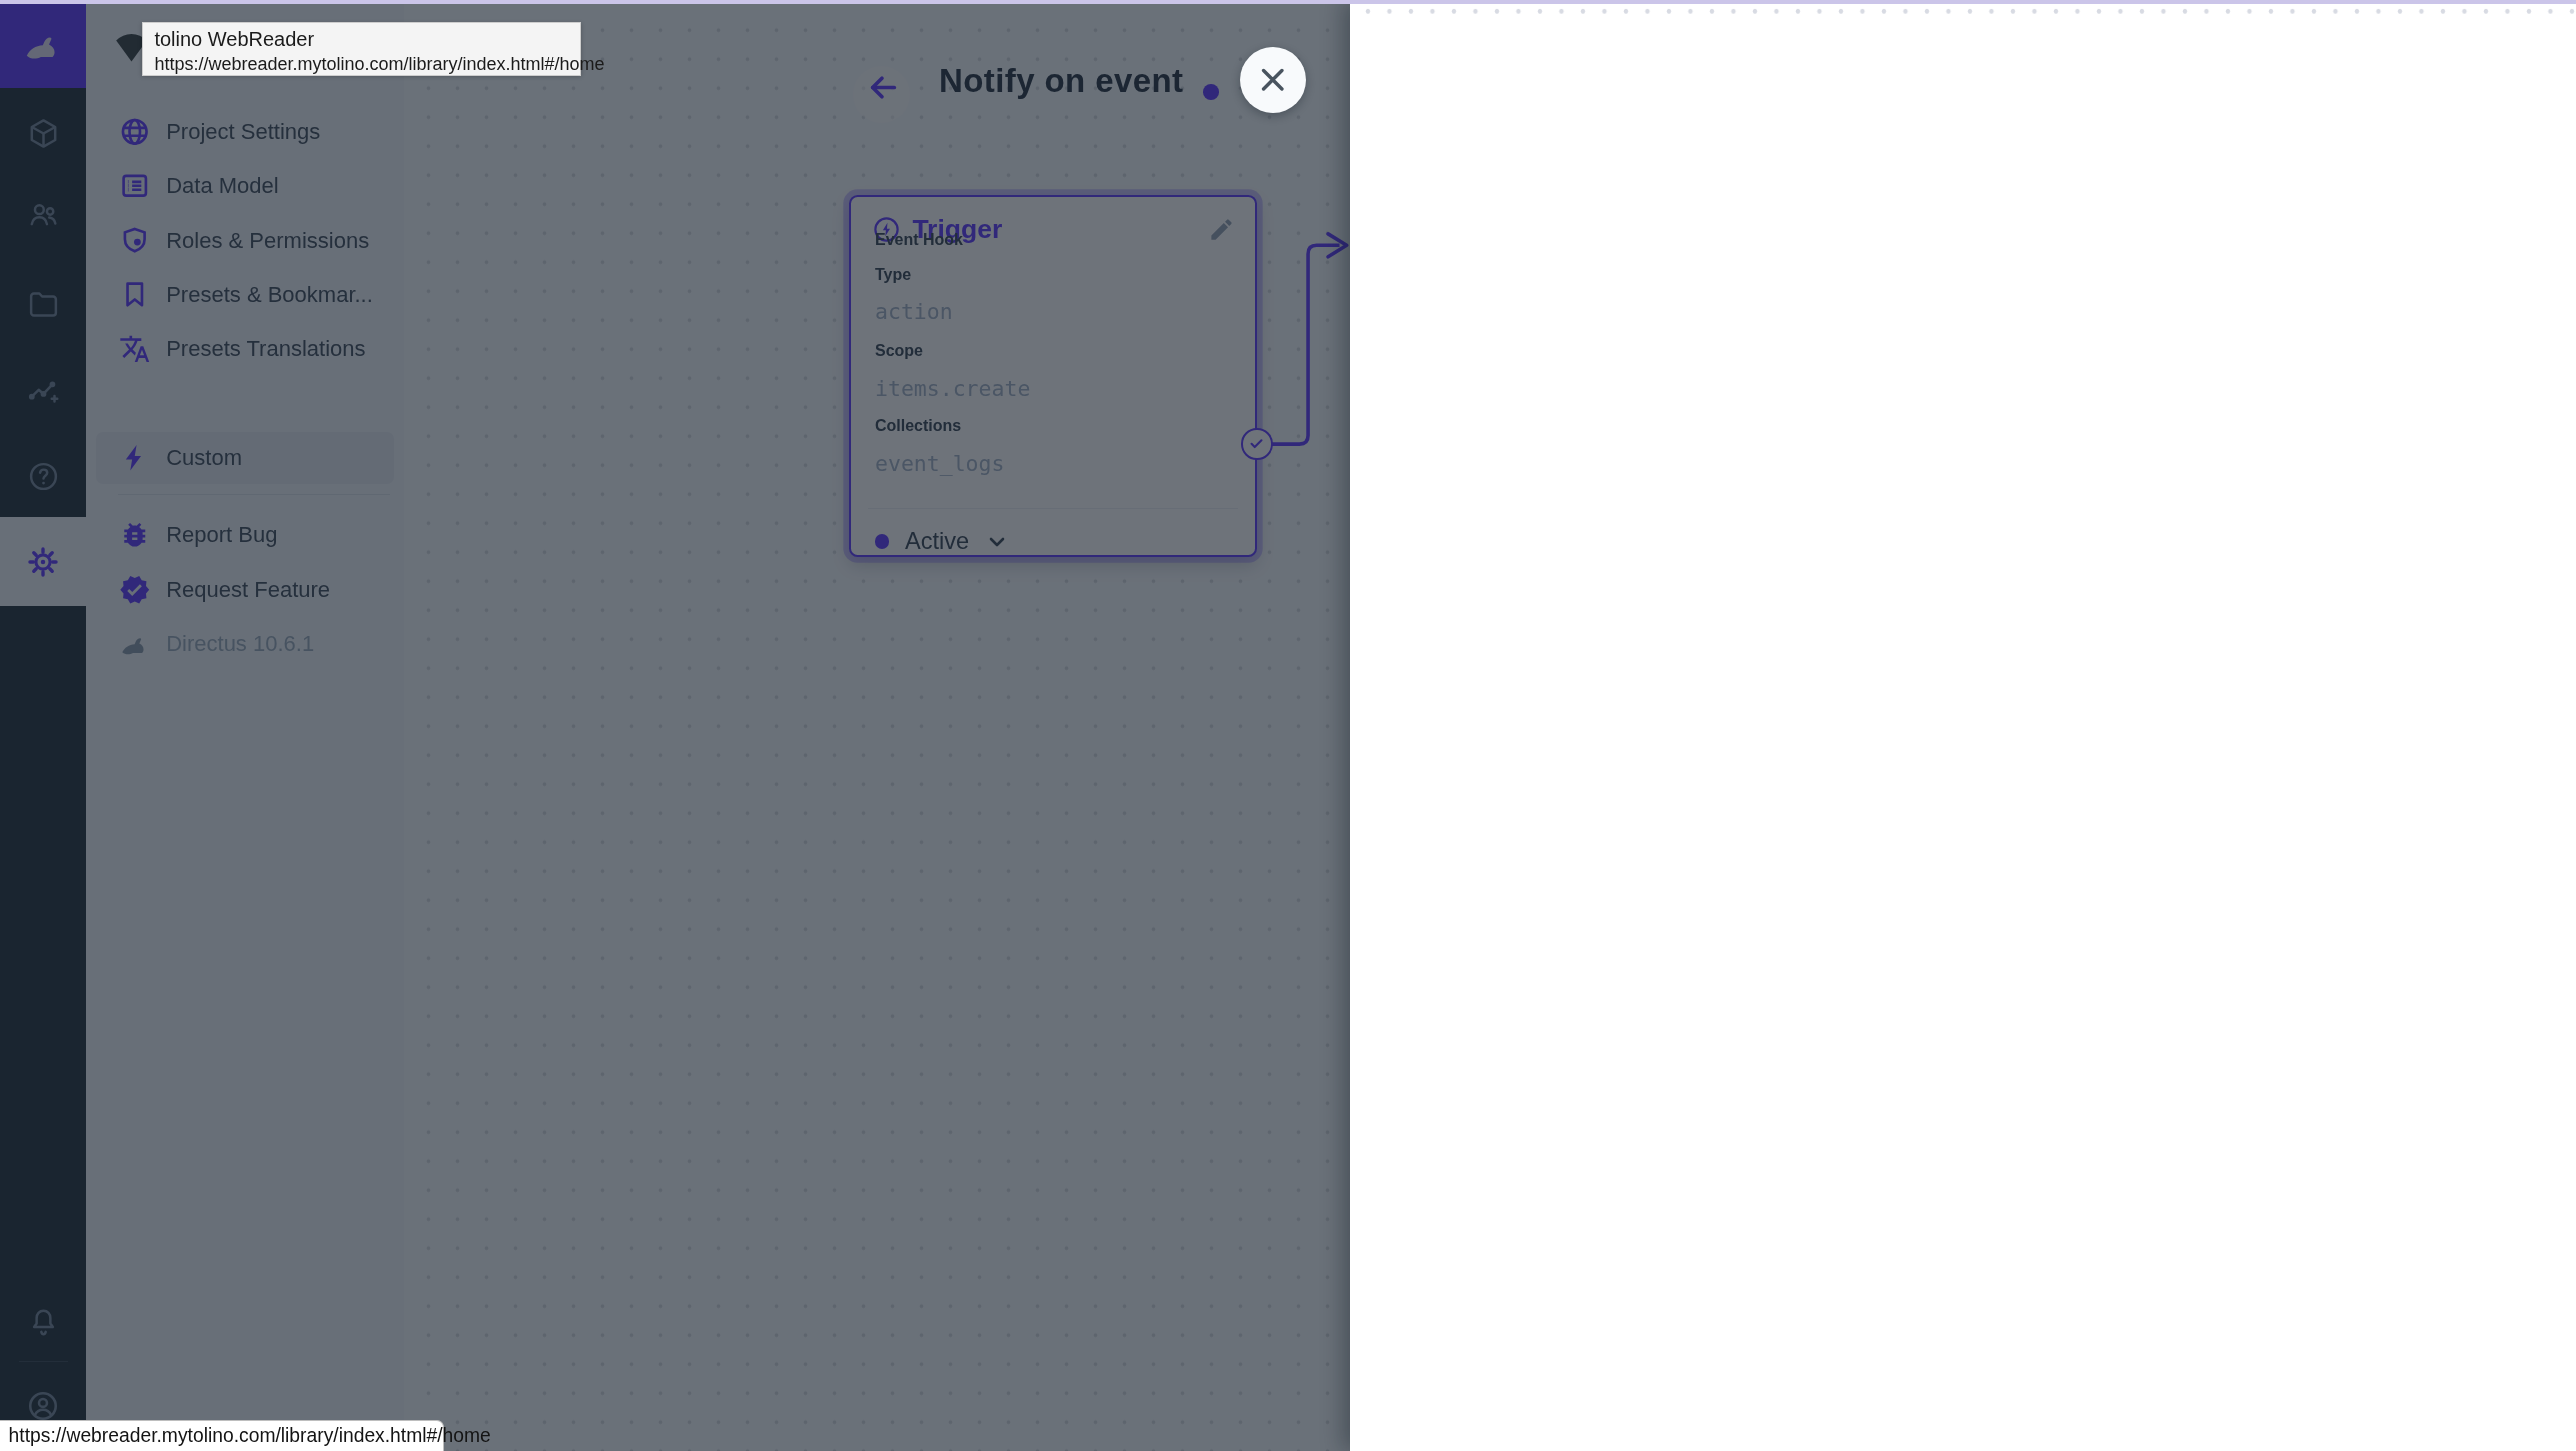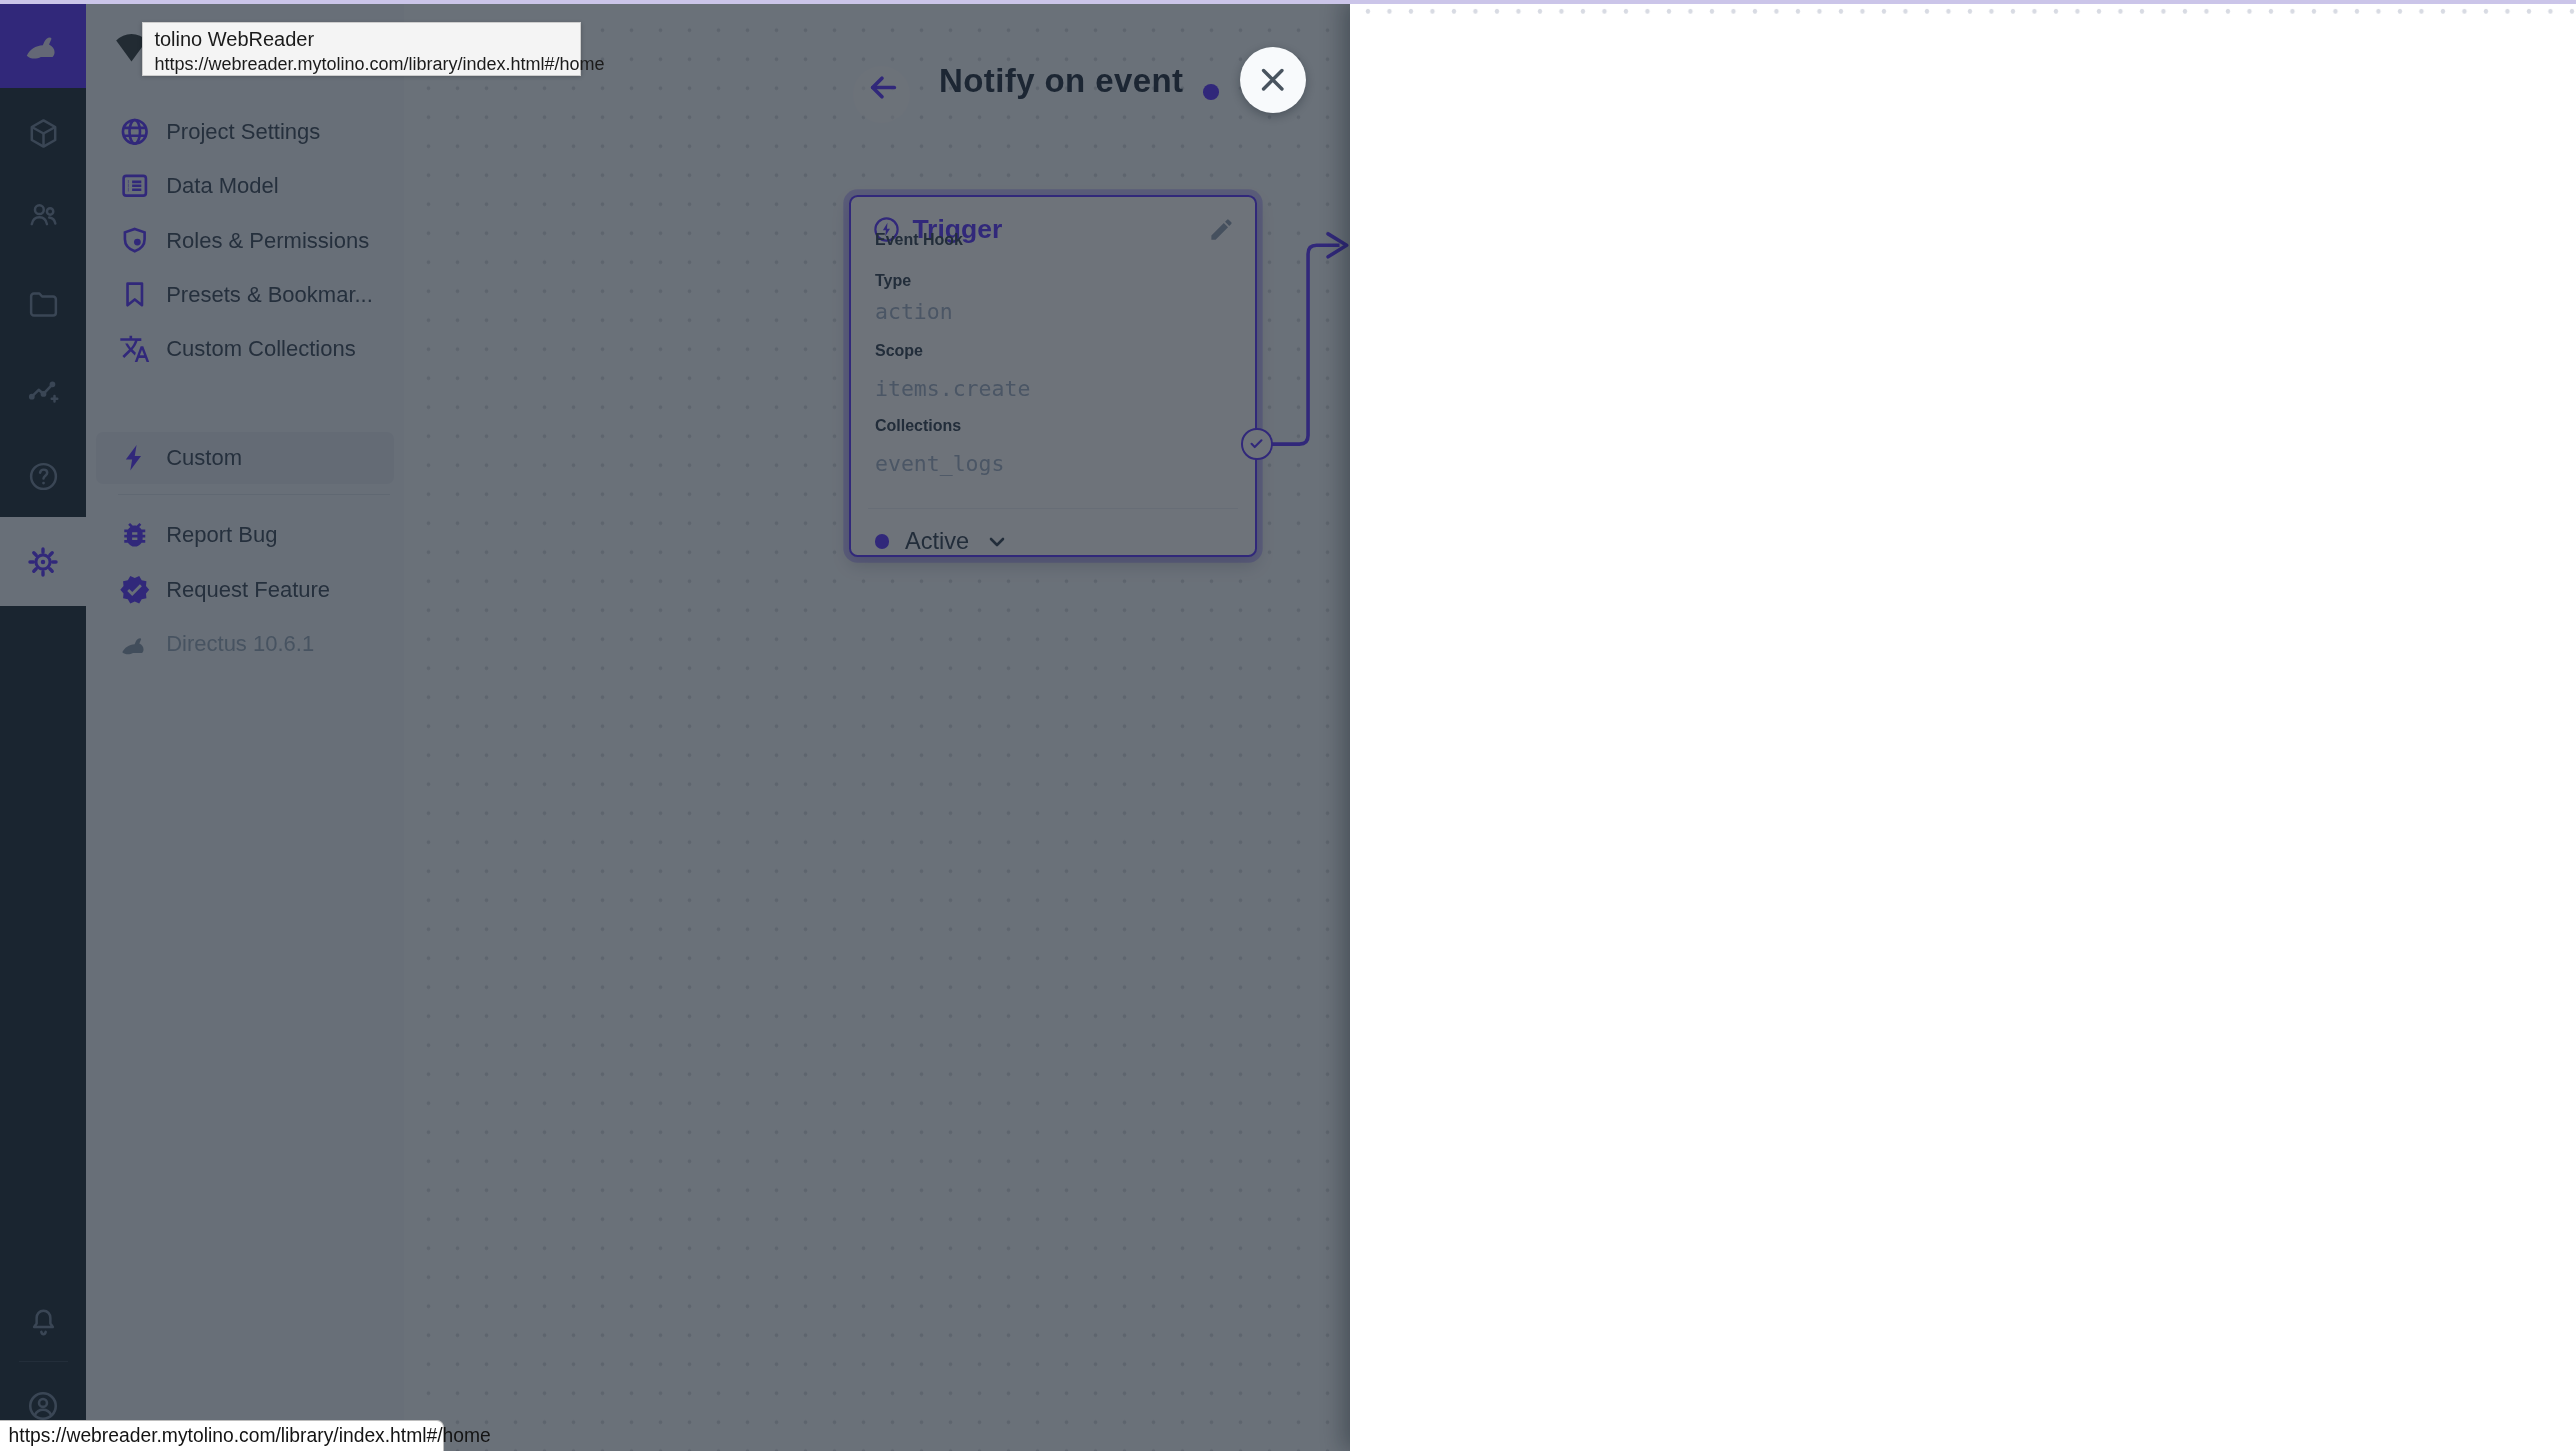--- a/index.html
+++ b/index.html
@@ -120,21 +120,21 @@
               <circle cx="12" cy="12" r="9.2"></circle>
               <path d="M12.8 6.5L9 12.6h2.5L11 17.5l3.9-6.1h-2.5z" fill="currentColor" stroke="none"></path>
             </svg>
           <span class="ph-title">Trigger</span>
           <span class="spacer"></span>
           <svg width="27" height="27" viewBox="0 0 24 24" fill="#9AA7B8">
               <path d="M3 17.25V21h3.75L17.81 9.94l-3.75-3.75L3 17.25zM20.71 7.04c.39-.39.39-1.02 0-1.41l-2.34-2.34a1 1 0 0 0-1.41 0l-1.83 1.83 3.75 3.75 1.83-1.83z"></path>
             </svg>
         </div>
         <div class="p-label" style="left:24px;top:34px;">Event Hook</div>
-        <div class="p-label" style="left:24px;top:75px;">Type</div>
+        <div class="p-label" style="left:24px;top:69px;">Type</div>
         <div class="p-value" style="left:24px;top:102px;">action</div>
         <div class="p-label" style="left:24px;top:145px;">Scope</div>
         <div class="p-value" style="left:24px;top:179px;">items.create</div>
         <div class="p-label" style="left:24px;top:220px;">Collections</div>
         <div class="p-value" style="left:24px;top:254px;">event_logs</div>
         <div class="panel-footer-div"></div>
         <div class="trigger-footer">
           <span class="status-dot"></span>
           <span>Active</span>
           <svg width="24" height="24" viewBox="0 0 24 24" fill="none" stroke="#42505F" stroke-width="2.6" stroke-linecap="round" stroke-linejoin="round">
@@ -209,21 +209,21 @@
       <div class="abs nav-item" style="top:269px;">
         <svg class="nav-icon" viewBox="0 0 24 24" fill="none" stroke="currentColor" stroke-width="2" stroke-linejoin="round">
             <path d="M6.5 3.5h11V20l-5.5-4.4L6.5 20z"></path>
           </svg>
         <span class="lbl">Presets &amp; Bookmar...</span>
       </div>
       <div class="abs nav-item" style="top:323px;">
         <svg class="nav-icon" viewBox="0 0 24 24" fill="currentColor">
             <path d="M12.87 15.07l-2.54-2.51.03-.03c1.74-1.94 2.98-4.17 3.71-6.53H17V4h-7V2H8v2H1v1.99h11.17C11.5 7.92 10.44 9.75 9 11.35 8.07 10.32 7.3 9.19 6.69 8h-2c.73 1.63 1.73 3.17 2.98 4.56l-5.09 5.02L4 19l5-5 3.11 3.11.76-2.04zM18.5 10h-2L12 22h2l1.12-3h4.75L21 22h2l-4.5-12zm-2.62 7l1.62-4.33L19.12 17h-3.24z"></path>
           </svg>
-        <span class="lbl">Custom Collections</span>
+        <span class="lbl">Presets Translations</span>
       </div>
       <div class="abs nav-item active" style="top:432px;">
         <svg class="nav-icon" viewBox="0 0 24 24" fill="currentColor">
             <path d="M13.4 2.2L5.2 13.4h4.8L8.6 21.8l8.2-11.2H12z"></path>
           </svg>
         <span class="lbl">Custom</span>
       </div>
       <div class="abs nav-divider" style="top:494px;"></div>
       <div class="abs nav-item" style="top:509px;">
         <svg class="nav-icon" viewBox="0 0 24 24" fill="currentColor">

